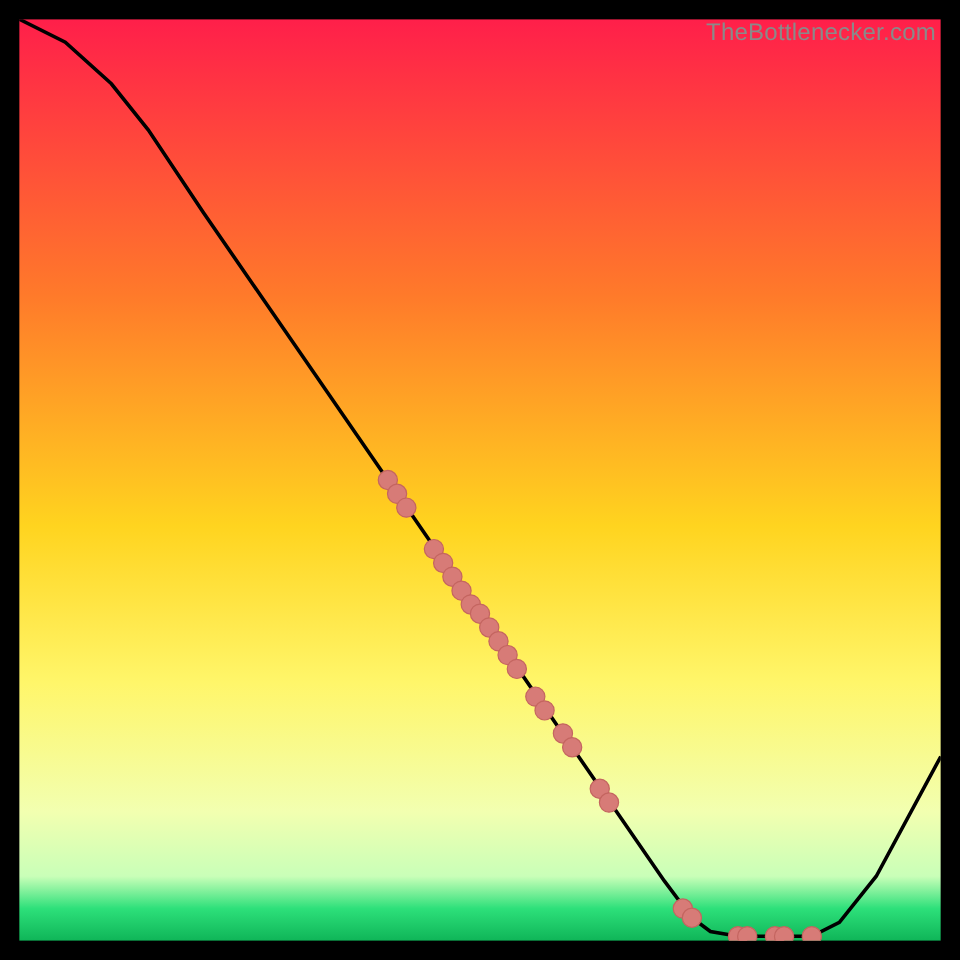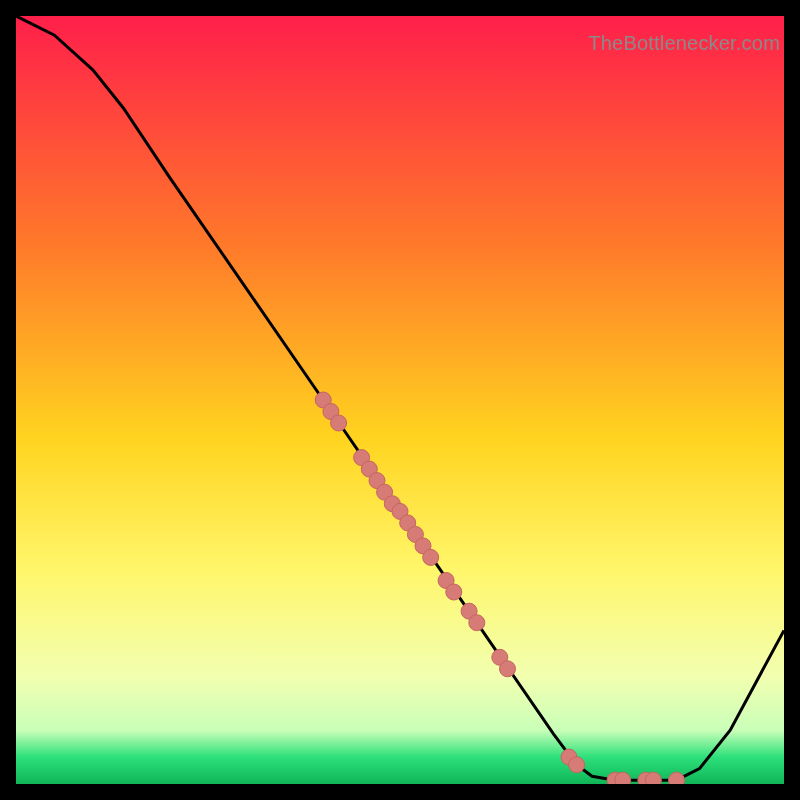--- a/index.html
+++ b/index.html
@@ -21,21 +21,21 @@
   }
   .plot {
     position: absolute;
     left: 0;
     top: 0;
     width: 768px;
     height: 768px;
   }
   .watermark {
     position: absolute;
-    top: 16px;
+    top: 0;
     right: 4px;
     color: #8a8a8a;
     font-size: 20px;
     font-weight: 500;
     letter-spacing: 0.2px;
     user-select: none;
   }
 </style>
 </head>
 <body>

